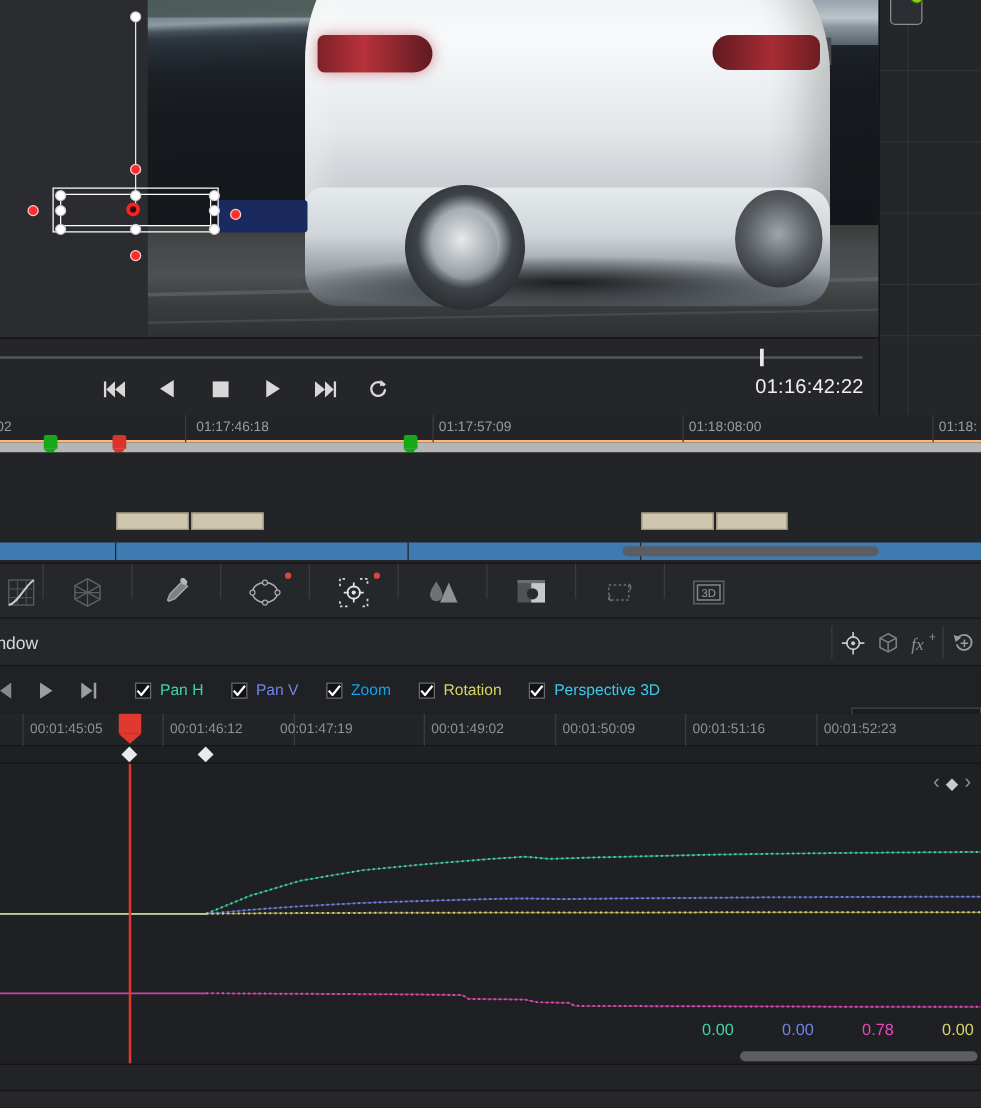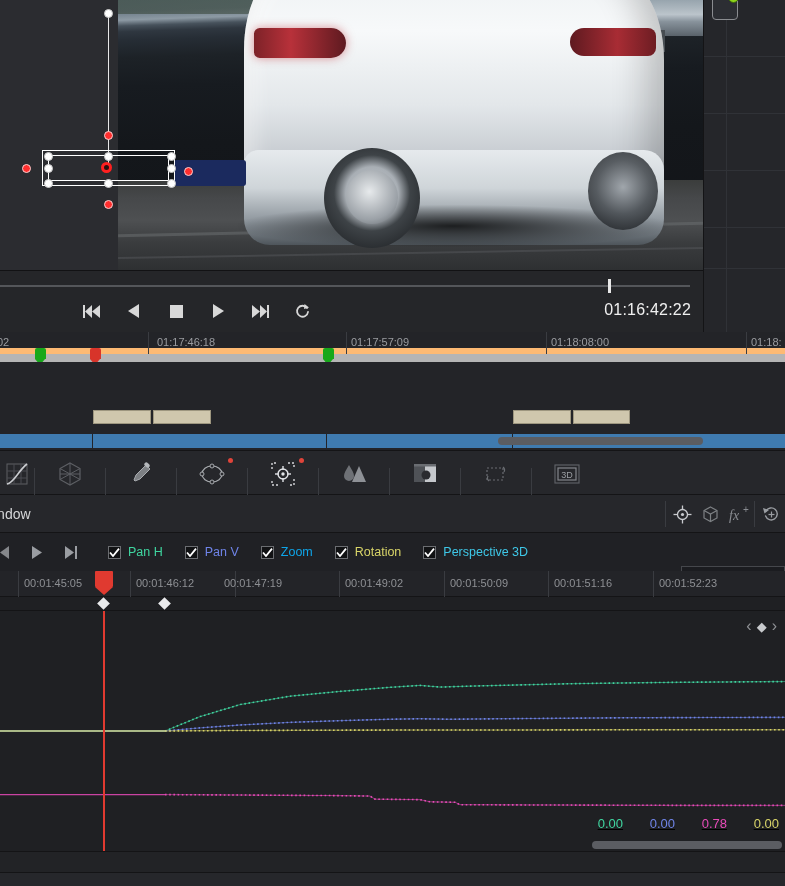--- a/index.html
+++ b/index.html
@@ -69,39 +69,39 @@
   .tc-main { position:absolute; right:12px; top:30px; color:#f0f0f0; font-size:16px; letter-spacing:.2px; }
 
   
   .nodepanel { position:absolute; left:703px; top:0; width:82px; height:332px; background:#25262a; border-left:1px solid #141416;}
   .np-grid-h { position:absolute; left:0; width:82px; height:1px; background:#303237; }
   .np-grid-v { position:absolute; top:0; left:22px; width:1px; height:332px; background:#303237; }
   .np-node { position:absolute; left:8px; top:-14px; width:26px; height:34px; border:1px solid #8a8c90; border-radius:4px; background:#2c2e33; }
   .np-led { position:absolute; left:15px; top:5px; width:11px; height:11px; border-radius:50%; background:#8ed41a; border:1px solid #3e6a0a; }
 
   
-  .tl-ruler { position:absolute; left:0; top:332px; width:785px; height:22px; background:#232428; border-bottom:6px solid #fdba74;}
+  .tl-ruler { position:absolute; left:0; top:332px; width:785px; height:22px; background:#232428; border-bottom:2px solid #fdba74;}
   .tl-tick { position:absolute; top:0; width:1px; height:22px; background:#3a3c41; }
   .tl-label { position:absolute; top:4px; font-size:11px; color:#9a9ca0; padding-left:5px; white-space:nowrap;}
 
   .tl-bar { position:absolute; left:0; top:354px; width:785px; height:8px; background:#b5b5b5; }
   .flag { position:absolute; top:-6px; width:11px; height:17px; }
   .flag i { display:block; width:11px; height:11px; border-radius:2px 2px 0 0;}
   .flag u { display:block; width:0; height:0; border-left:5.5px solid transparent; border-right:5.5px solid transparent; border-top:6px solid currentColor;}
 
   
   .tl-body { position:absolute; left:0; top:362px; width:785px; height:88px; background:#232428; }
   .clip-tan { position:absolute; top:48px; height:14px; background:#cfc7ad; border:1px solid #9d967f; }
   .clip-blue-row { position:absolute; left:0; top:72px; width:785px; height:14px; background:#3f7bb0; }
   .clip-div { position:absolute; top:72px; width:1px; height:14px; background:#232428; }
   .hscroll { position:absolute; left:498px; top:437px; width:205px; height:8px; border-radius:4px; background:#5b5d62; }
 
   
   .icobar { position:absolute; left:0; top:450px; width:785px; height:45px; background:#26272b; border-top:1px solid #141416; border-bottom:1px solid #141416;}
-  .icobar-inner { display:flex; align-items:flex-end; height:45px; }
+  .icobar-inner { display:flex; align-items:flex-start; height:45px; }
   .ico-cell { position:relative; width:70px; height:45px; display:flex; align-items:center; justify-content:center; }
   .ico-sep { width:1px; height:28px; background:#3a3c41; }
   .ico-dot { position:absolute; top:7px; right:14px; width:5px; height:5px; border-radius:50%; background:#e0443a;}
 
   
   .phead { position:absolute; left:0; top:495px; width:785px; height:38px; background:#26272b; border-bottom:1px solid #141416; display:flex; align-items:center;}
   .phead-title { font-size:14px; color:#d6d7d9; padding-left:0px; margin-left:-6px;}
   .phead-right { position:absolute; right:0; top:0; height:38px; display:flex; align-items:center;}
   .phead-cell { width:28px; height:38px; display:flex; align-items:center; justify-content:center; }
   .phead-sep { width:1px; height:26px; background:#3a3c41; margin:0 2px;}
@@ -127,21 +127,21 @@
   .cv-playhead-flag:after{ content:""; position:absolute; left:0; top:16px; width:0;height:0;
       border-left:9px solid transparent; border-right:9px solid transparent; border-top:8px solid #e03a30;}
 
   .kf-strip { position:absolute; left:0; top:597px; width:785px; height:14px; background:#1f2023; border-bottom:1px solid #141416;}
   .kf-diamond { position:absolute; top:2px; width:9px; height:9px; background:#e9eaec; transform:rotate(45deg); }
 
   
   .graph { position:absolute; left:0; top:611px; width:785px; height:240px; background:#1f2023; overflow:hidden;}
   .graph-playhead { position:absolute; left:103px; top:0; width:2px; height:240px; background:#e03a30; }
   .kf-nav { position:absolute; right:8px; top:6px; display:flex; align-items:center; gap:5px; color:#8e9094;}
-  .val-row { position:absolute; right:6px; bottom:20px; display:flex; gap:20px; font-size:13px;text-decoration:underline;}
+  .val-row { position:absolute; right:6px; bottom:20px; display:flex; gap:32px; font-size:13px;}
   .val { width:32px; text-align:right;}
   .graph-scroll { position:absolute; left:592px; bottom:2px; width:190px; height:8px; border-radius:4px; background:#5b5d62;}
 
   
   .bottom1 { position:absolute; left:0; top:851px; width:785px; height:22px; background:#222326; border-top:1px solid #141416; border-bottom:1px solid #141416;}
   .bottom2 { position:absolute; left:0; top:873px; width:785px; height:13px; background:#26272b; }
 </style>
 </head>
 <body>
 

